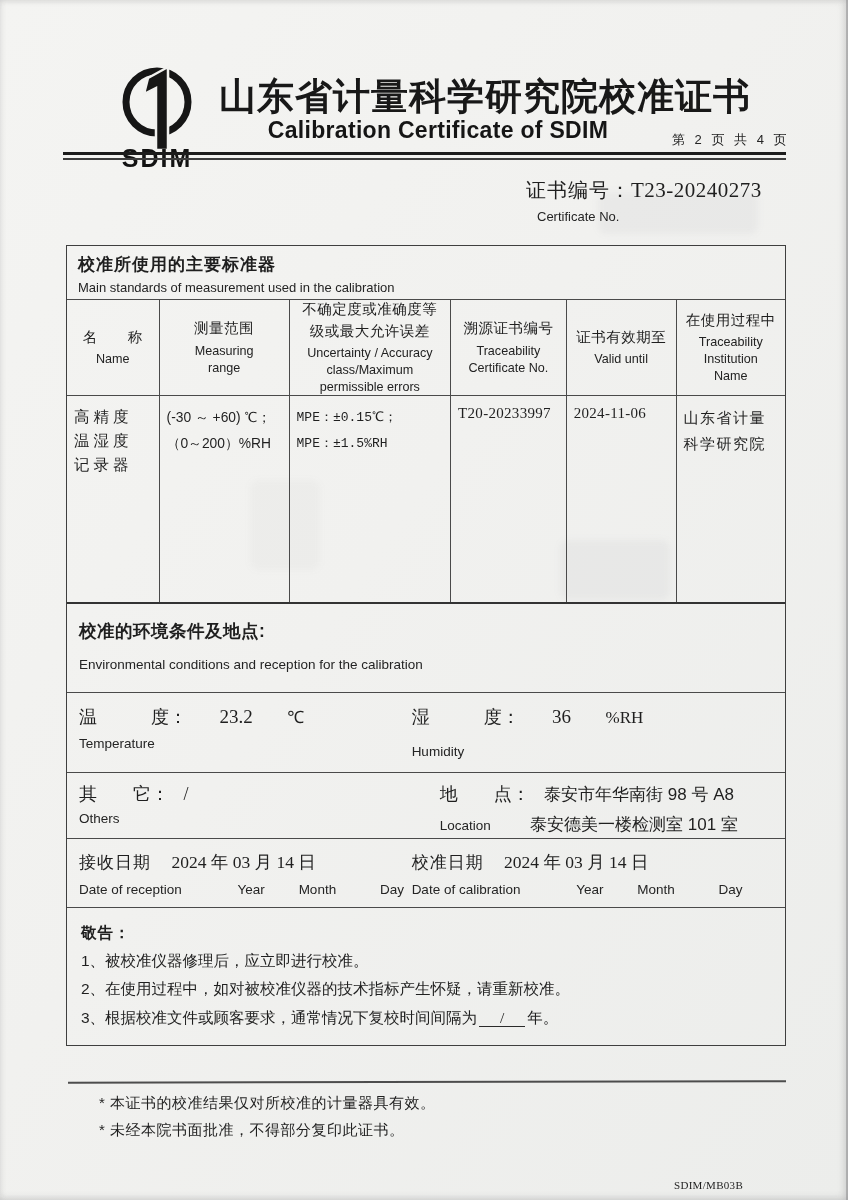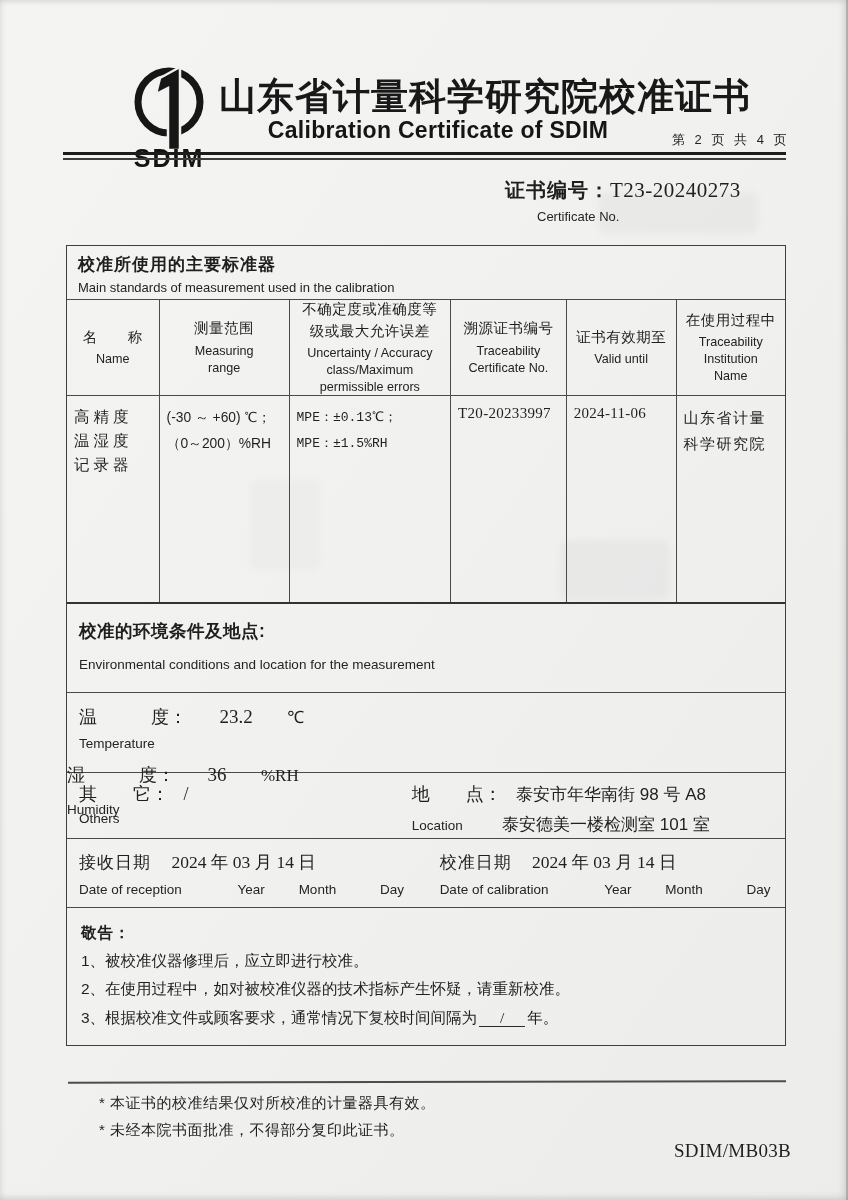--- a/index.html
+++ b/index.html
@@ -12,34 +12,34 @@
     box-shadow: inset -4px 0 7px rgba(90,90,95,0.18), inset 0 -3px 6px rgba(90,90,95,0.10), inset 2px 2px 5px rgba(120,120,125,0.06);
   }
   
   .ghost { position:absolute; background:rgba(110,112,125,0.055); filter:blur(3px); border-radius:8px; }
   .g1 { left:598px; top:192px; width:160px; height:42px; }
   .g2 { left:560px; top:540px; width:110px; height:60px; }
   .g3 { left:250px; top:480px; width:70px; height:90px; background:rgba(110,112,125,0.035); }
   .edge-r { position:absolute; right:0; top:0; width:2px; height:100%; background:rgba(110,110,112,0.35); }
 
   
-  .logo { position:absolute; left:108px; top:62px; width:122px; text-align:center; }
+  .logo { position:absolute; left:96px; top:62px; width:122px; text-align:center; }
   .logo-text { font-size:25px; font-weight:800; letter-spacing:2px; color:#131313; margin-top:-14px; }
   .title-zh {
     position:absolute; left:198px; top:72px; width:574px; text-align:center;
     font-family:"Liberation Serif", serif; font-size:37px; font-weight:bold; letter-spacing:1px; color:#181818;
     white-space:nowrap;
   }
   .title-en { position:absolute; left:178px; top:117px; width:520px; text-align:center;
     font-size:23px; font-weight:bold; letter-spacing:0.3px; color:#151515; }
   .page-info { position:absolute; left:672px; top:131px; font-size:13px; letter-spacing:3px; color:#242424; white-space:nowrap; }
   .rule { position:absolute; left:63px; top:152px; width:723px; height:8px;
     border-top:3px solid #1c1c1c; border-bottom:2px solid #3c3c3c; }
   .certno { position:absolute; left:505px; top:177px; font-size:20px; white-space:nowrap; }
-  .certno .lbl { font-weight:700; letter-spacing:1px; }
+  .certno .lbl { font-weight:400; letter-spacing:1px;margin-left:21px; }
   .certno .val { font-family:"Liberation Serif", serif; font-size:21px; letter-spacing:0.5px; }
   .certno-en { position:absolute; left:537px; top:209px; font-size:13px; color:#242424; }
 
   
   .main-table { position:absolute; left:66px; top:245px; width:720px; height:801px;
     border:1.5px solid #3f3f3f; background:transparent; }
   .row { border-top:1px solid #4a4a4a; }
   .sec-head { height:53px; padding:7px 11px 0; }
   .sec-zh { font-size:17px; font-weight:600; letter-spacing:1px; }
   .sec-en { font-size:13px; margin-top:4px; color:#242424; }
@@ -56,55 +56,55 @@
   .d-name { letter-spacing:4px; line-height:1.55; font-size:15.5px; }
   .d-range span { display:block; font-size:13.8px; line-height:1.9; white-space:nowrap; }
   .d-mpe span { display:block; font-family:"Liberation Mono", monospace; font-size:13px; line-height:2.0; white-space:nowrap; }
   .d-serif { font-family:"Liberation Serif", serif; font-size:15px; letter-spacing:0.3px; }
   .d-inst { line-height:1.7; letter-spacing:1.5px; font-size:15px; }
 
   .env-head { height:90px; border-top:2px solid #333; padding:15px 12px 0; }
   .env-zh { font-size:17.5px; font-weight:600; letter-spacing:0.5px; }
   .env-en { font-size:13.5px; margin-top:14px; color:#242424; }
 
-  .temp-row { height:80px; display:flex;flex-direction:column; }
+  .temp-row { height:80px; display:flex; }
   .half-l { flex:0 0 48%; padding:12px 0 0 12px; }
   .half-r { flex:1 1 auto; padding:12px 0 0 0; }
   .fld-zh { font-size:18px; font-weight:500; }
   .fld-val { font-family:"Liberation Serif", serif; font-size:19px; margin-left:28px; }
   .fld-unit { margin-left:30px; font-size:17px; font-family:"Liberation Serif", serif; }
   .fld-en { font-size:13.5px; color:#242424; }
   .en-t { margin-top:7px; } .en-h { margin-top:15px; } .en-o { margin-top:5px; }
 
-  .others-row { height:66px; display:flex; }
+  .others-row { height:66px; display:flex;gap:28px; }
   .others-row .half-l { padding-top:9px; }
   .others-row .half-r { padding-top:9px; }
   .slash-val { font-family:"Liberation Serif", serif; font-size:18px; margin-left:10px; }
   .loc-line .loc-val { font-size:17px; margin-left:10px; }
   .loc-line2 { margin-top:7px; }
   .loc-line2 .fld-en { display:inline-block; width:86px; }
   .loc-line2 .loc-val2 { font-size:17px; }
 
-  .dates-row { height:69px; display:flex;gap:28px; }
+  .dates-row { height:69px; display:flex; }
   .dates-row .half-l { padding-top:11px; }
   .dates-row .half-r { padding-top:11px; }
   .date-lbl { font-size:17px; font-weight:500; letter-spacing:1px; }
   .date-val { font-size:17.5px; margin-left:16px; font-family:"Liberation Serif", serif; }
   .date-en-line { margin-top:8px; font-size:13.5px; color:#242424; }
   .du1 { margin-left:52px; } .du2 { margin-left:30px; } .du3 { margin-left:40px; }
 
   .notice-row { height:124px; padding:11px 14px 0; font-size:15.5px; line-height:1.82; }
   .notice-title { font-weight:600; letter-spacing:1px; }
   .blank { display:inline-block; min-width:46px; text-align:center; border-bottom:1.5px solid #2a2a2a;
     font-family:"Liberation Serif", serif; line-height:1.15; margin:0 2px; }
 
   
   .foot-rule { position:absolute; left:68px; top:1081px; width:718px; height:2px; background:#4d4d4d; transform:rotate(-0.12deg); }
   .footnotes { position:absolute; left:99px; top:1090px; font-size:15px; line-height:1.78; letter-spacing:0.5px; }
-  .form-code { position:absolute; left:674px; top:1140px; font-family:"Liberation Serif", serif; font-size:19px; letter-spacing:0.3px; }
+  .form-code { position:absolute; left:674px; top:1179px; font-family:"Liberation Serif", serif; font-size:11px; letter-spacing:0.3px; }
 </style>
 </head>
 <body>
 
 <div class="page">
 
   <div class="ghost g1"></div>
   <div class="ghost g2"></div>
   <div class="ghost g3"></div>
   <div class="edge-r"></div>
@@ -168,31 +168,31 @@
       </div>
     </div>
 
     <div class="data-row row">
       <div class="dcell c1 d-name">高精度温湿度记录器</div>
       <div class="dcell c2 d-range">
         <span>(-30 ～ +60) ℃；</span>
         <span>（0～200）%RH</span>
       </div>
       <div class="dcell c3 d-mpe">
-        <span>MPE：±0.13℃；</span>
+        <span>MPE：±0.15℃；</span>
         <span>MPE：±1.5%RH</span>
       </div>
       <div class="dcell c4 d-serif">T20-20233997</div>
       <div class="dcell c5 d-serif">2024-11-06</div>
       <div class="dcell c6 d-inst">山东省计量科学研究院</div>
     </div>
 
     <div class="env-head row" style="border-top-width:2px;">
       <div class="env-zh">校准的环境条件及地点:</div>
-      <div class="env-en">Environmental conditions and location for the measurement</div>
+      <div class="env-en">Environmental conditions and reception for the calibration</div>
     </div>
 
     <div class="temp-row row">
       <div class="half-l">
         <div>
           <span class="fld-zh">温　　　度：</span>
           <span class="fld-val">23.2</span>
           <span class="fld-unit">℃</span>
         </div>
         <div class="fld-en en-t">Temperature</div>

